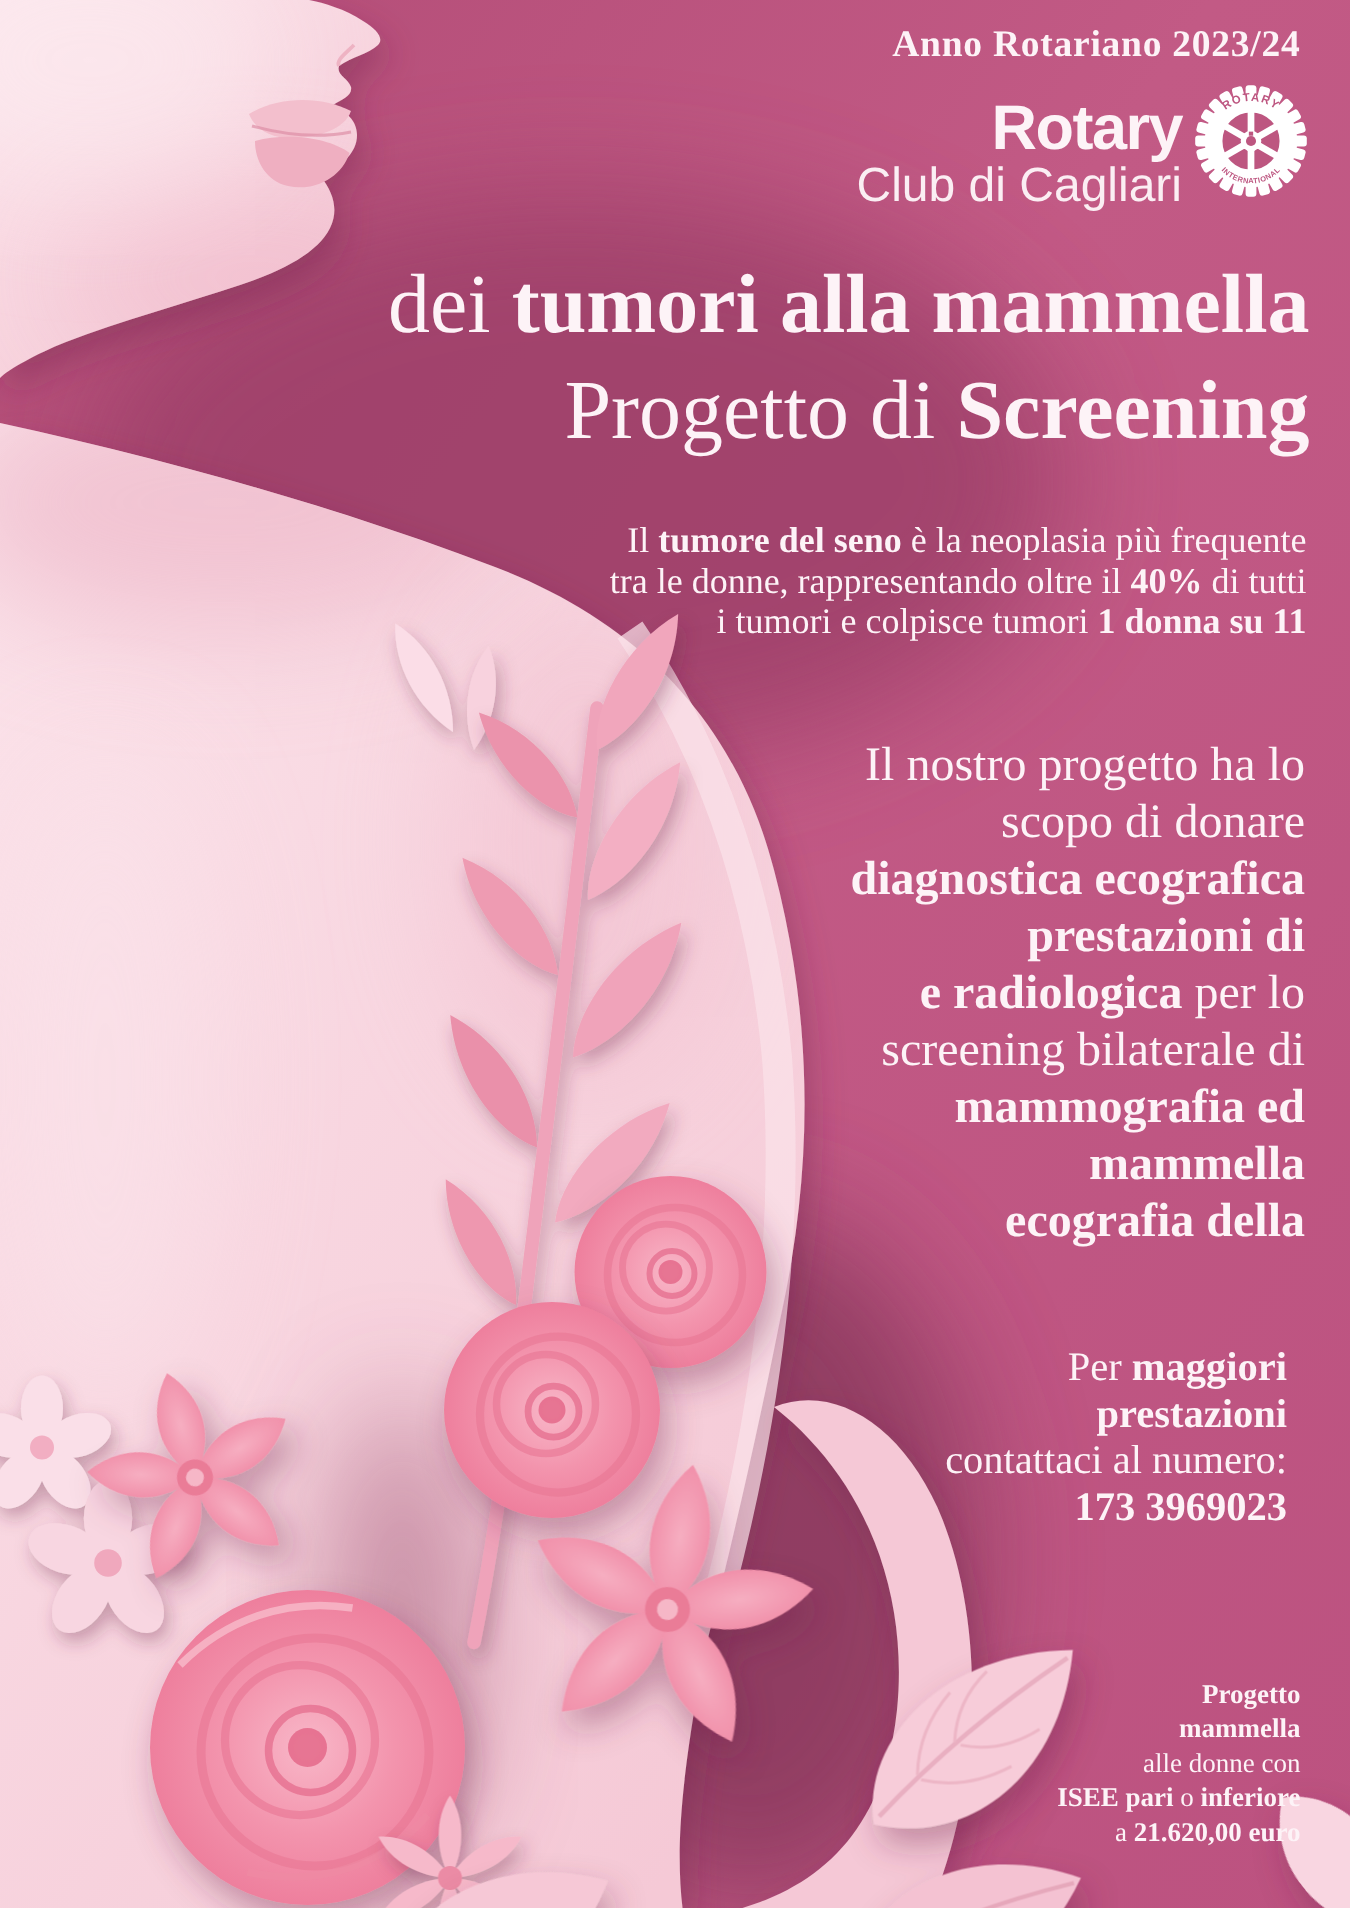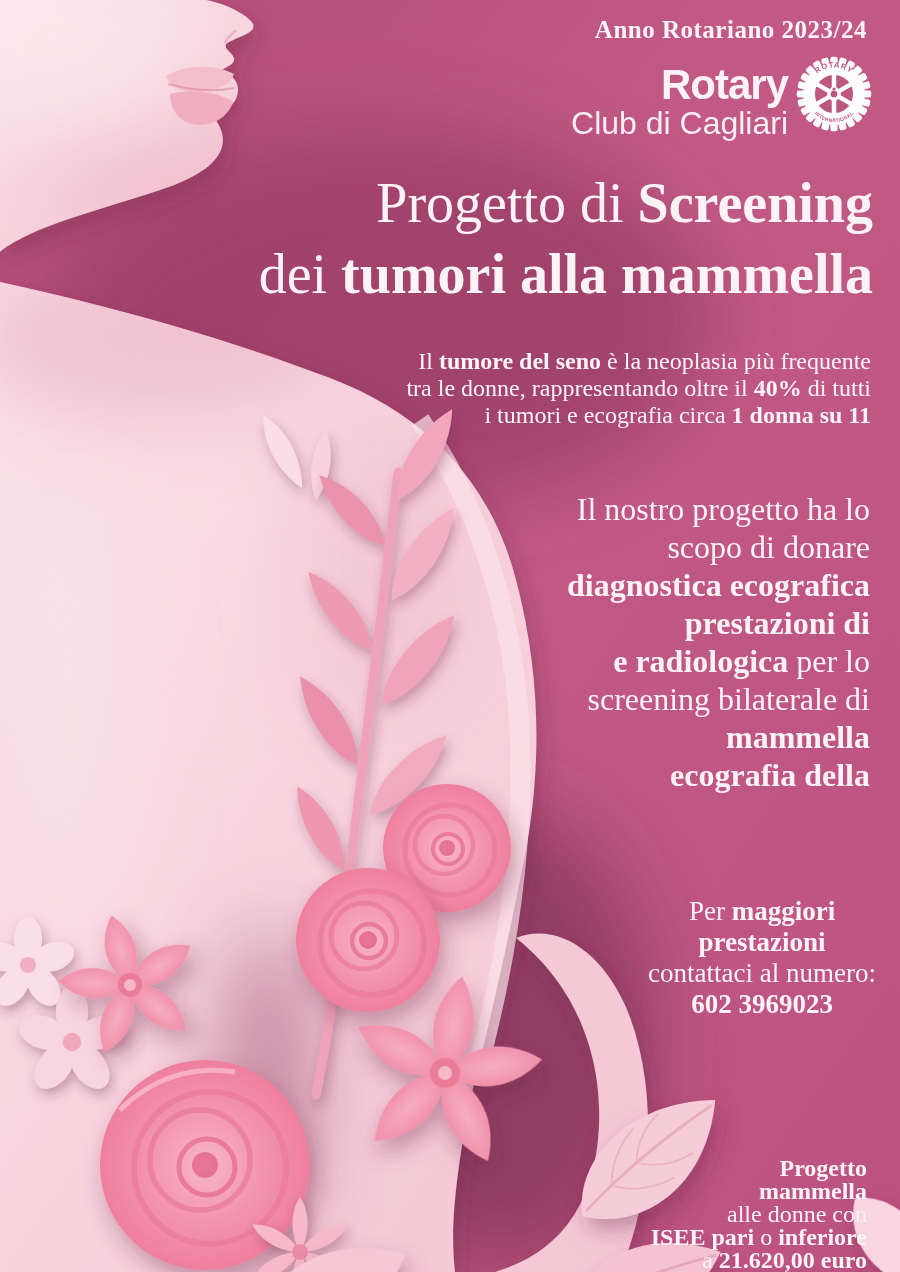--- a/index.html
+++ b/index.html
@@ -12,22 +12,22 @@
   .txt{position:absolute;text-align:right;}
   .b{font-weight:bold;}
   .anno{top:16px;right:33px;font-size:25px;font-weight:bold;letter-spacing:.5px;}
   .rotary-text{position:absolute;top:62px;right:112px;text-align:right;font-family:"Liberation Sans",sans-serif;}
   .rotary-word{font-size:42px;font-weight:bold;line-height:46px;letter-spacing:-1px;}
   .club{font-size:32px;font-weight:normal;line-height:30px;opacity:.97;}
   .wheel{position:absolute;top:54px;right:26px;width:80px;height:80px;}
   .title{top:168px;right:27px;font-size:56px;line-height:71px;}
   .intro{top:348px;right:29px;font-size:24px;line-height:27px;}
   .project{top:490px;right:30px;font-size:32px;line-height:38px;}
-  .contact{top:896px;right:24px;font-size:27px;line-height:31px;text-align:center;}
-  .eligibility{top:1118px;right:33px;font-size:24px;line-height:23px;margin-top:39px;}
+  .contact{top:896px;right:42px;font-size:27px;line-height:31px;}
+  .eligibility{top:1118px;right:33px;font-size:18px;line-height:23px;}
 </style>
 </head>
 <body>
 
 <div class="poster">
 
   <svg class="art" viewBox="0 0 900 1272" aria-hidden="true">
     <defs>
       <linearGradient id="bg" x1="0" y1="0" x2="1" y2="1">
         <stop offset="0" stop-color="#b24c76"></stop>
@@ -266,46 +266,47 @@
       <rect x="-2.8" y="-26" width="5.6" height="52"></rect>
       <rect x="-2.8" y="-26" width="5.6" height="52" transform="rotate(60)"></rect>
       <rect x="-2.8" y="-26" width="5.6" height="52" transform="rotate(120)"></rect>
     </g>
     <circle r="8.6" fill="#ffffff"></circle>
     <circle r="4.2" fill="#bd5680"></circle>
     <rect x="-1.8" y="-7.8" width="3.6" height="3.4" fill="#bd5680"></rect>
   </svg>
 
   <div class="txt title">
+    <div><span>dei </span><span class="b">tumori alla mammella</span></div>
     <div><span>Progetto di </span><span class="b">Screening</span></div>
-    <div><span>dei </span><span class="b">tumori alla mammella</span></div>
   </div>
 
   <div class="txt intro">
     <div><span>Il </span><span class="b">tumore del seno</span><span> è la neoplasia più frequente</span></div>
     <div><span>tra le donne, rappresentando oltre il </span><span class="b">40%</span><span> di tutti</span></div>
-    <div><span>i tumori e ecografia circa </span><span class="b">1 donna su 11</span></div>
+    <div><span>i tumori e colpisce tumori </span><span class="b">1 donna su 11</span></div>
   </div>
 
   <div class="txt project">
     <div>Il nostro progetto ha lo</div>
     <div>scopo di donare</div>
     <div class="b">diagnostica ecografica</div>
     <div class="b">prestazioni di</div>
     <div><span class="b">e radiologica</span><span> per lo</span></div>
     <div>screening bilaterale di</div>
+    <div class="b">mammografia ed</div>
     <div class="b">mammella</div>
     <div class="b">ecografia della</div>
   </div>
 
   <div class="txt contact">
     <div><span>Per </span><span class="b">maggiori</span></div>
     <div class="b">prestazioni</div>
     <div>contattaci al numero:</div>
-    <div class="b">602 3969023</div>
+    <div class="b">173 3969023</div>
   </div>
 
   <div class="txt eligibility">
     <div class="b">Progetto</div>
     <div class="b">mammella</div>
     <div>alle donne con</div>
     <div><span class="b">ISEE pari</span><span> o </span><span class="b">inferiore</span></div>
     <div><span>a </span><span class="b">21.620,00 euro</span></div>
   </div>
 

